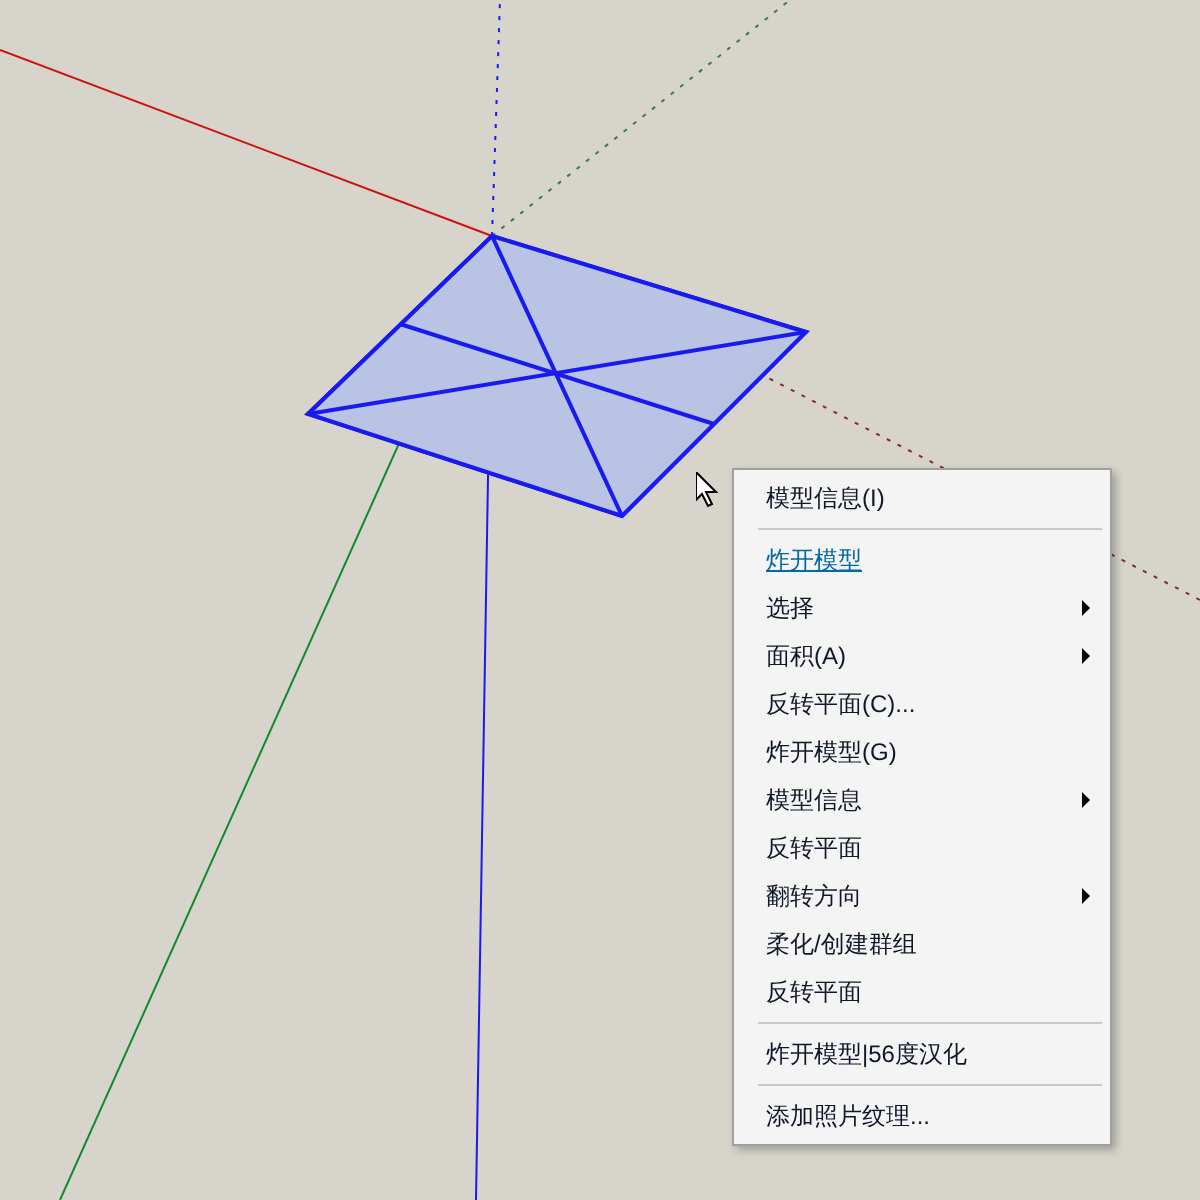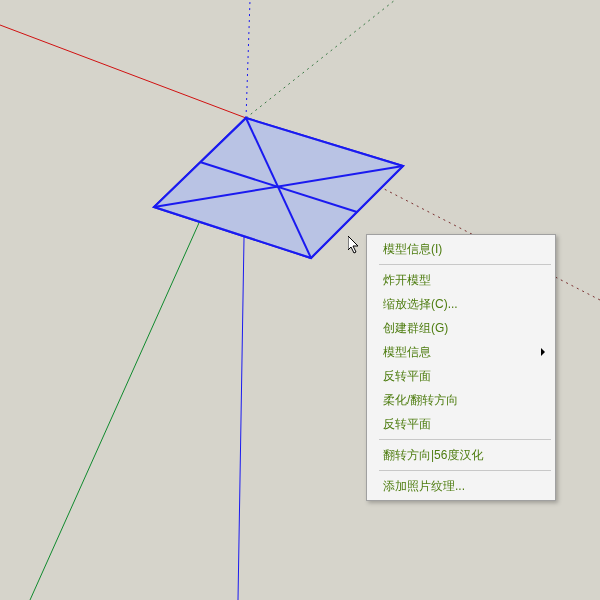--- a/index.html
+++ b/index.html
@@ -46,26 +46,27 @@
     width: 190px;
     background: #f4f4f4;
     border: 1px solid #a0a0a0;
     box-shadow: 2px 2px 4px rgba(0,0,0,0.25);
     padding: 2px;
     box-sizing: border-box;
   }
   .menu-item {
     position: relative;
     padding: 4px 20px 4px 14px;
-    color: #4d7c0f;
+    color: #0f172a;
     white-space: nowrap;
     line-height: 16px;
   }
   .menu-item.disabled {
-    color: #4d7c0f;
+    color: #0369a1;
+    text-decoration: underline;
   }
   .menu-item .arrow {
     position: absolute;
     right: 8px;
     top: 50%;
     transform: translateY(-50%);
     width: 0;
     height: 0;
     border-top: 4px solid transparent;
     border-bottom: 4px solid transparent;
@@ -109,24 +110,27 @@
   </svg>
 
   <svg class="cursor" viewBox="0 0 14 20">
     <polygon points="0,0 0,14 3,11 6,17 8,16 5,10 10,10" fill="#ffffff" stroke="#000" stroke-width="1"></polygon>
   </svg>
 
   <div class="context-menu" id="ctx">
       <div class="menu-item"><span>模型信息(I)</span></div>
       <div class="menu-sep"></div>
       <div class="menu-item disabled"><span>炸开模型</span></div>
-      <div class="menu-item"><span>缩放选择(C)...</span></div>
-      <div class="menu-item"><span>创建群组(G)</span></div>
+      <div class="menu-item"><span>选择</span><span class="arrow"></span></div>
+      <div class="menu-item"><span>面积(A)</span><span class="arrow"></span></div>
+      <div class="menu-item"><span>反转平面(C)...</span></div>
+      <div class="menu-item"><span>炸开模型(G)</span></div>
       <div class="menu-item"><span>模型信息</span><span class="arrow"></span></div>
       <div class="menu-item"><span>反转平面</span></div>
-      <div class="menu-item"><span>柔化/翻转方向</span></div>
+      <div class="menu-item"><span>翻转方向</span><span class="arrow"></span></div>
+      <div class="menu-item"><span>柔化/创建群组</span></div>
       <div class="menu-item"><span>反转平面</span></div>
       <div class="menu-sep"></div>
-      <div class="menu-item"><span>翻转方向|56度汉化</span></div>
+      <div class="menu-item"><span>炸开模型|56度汉化</span></div>
       <div class="menu-sep"></div>
       <div class="menu-item"><span>添加照片纹理...</span></div>
     </div>
 </div>
 
 </body></html>

